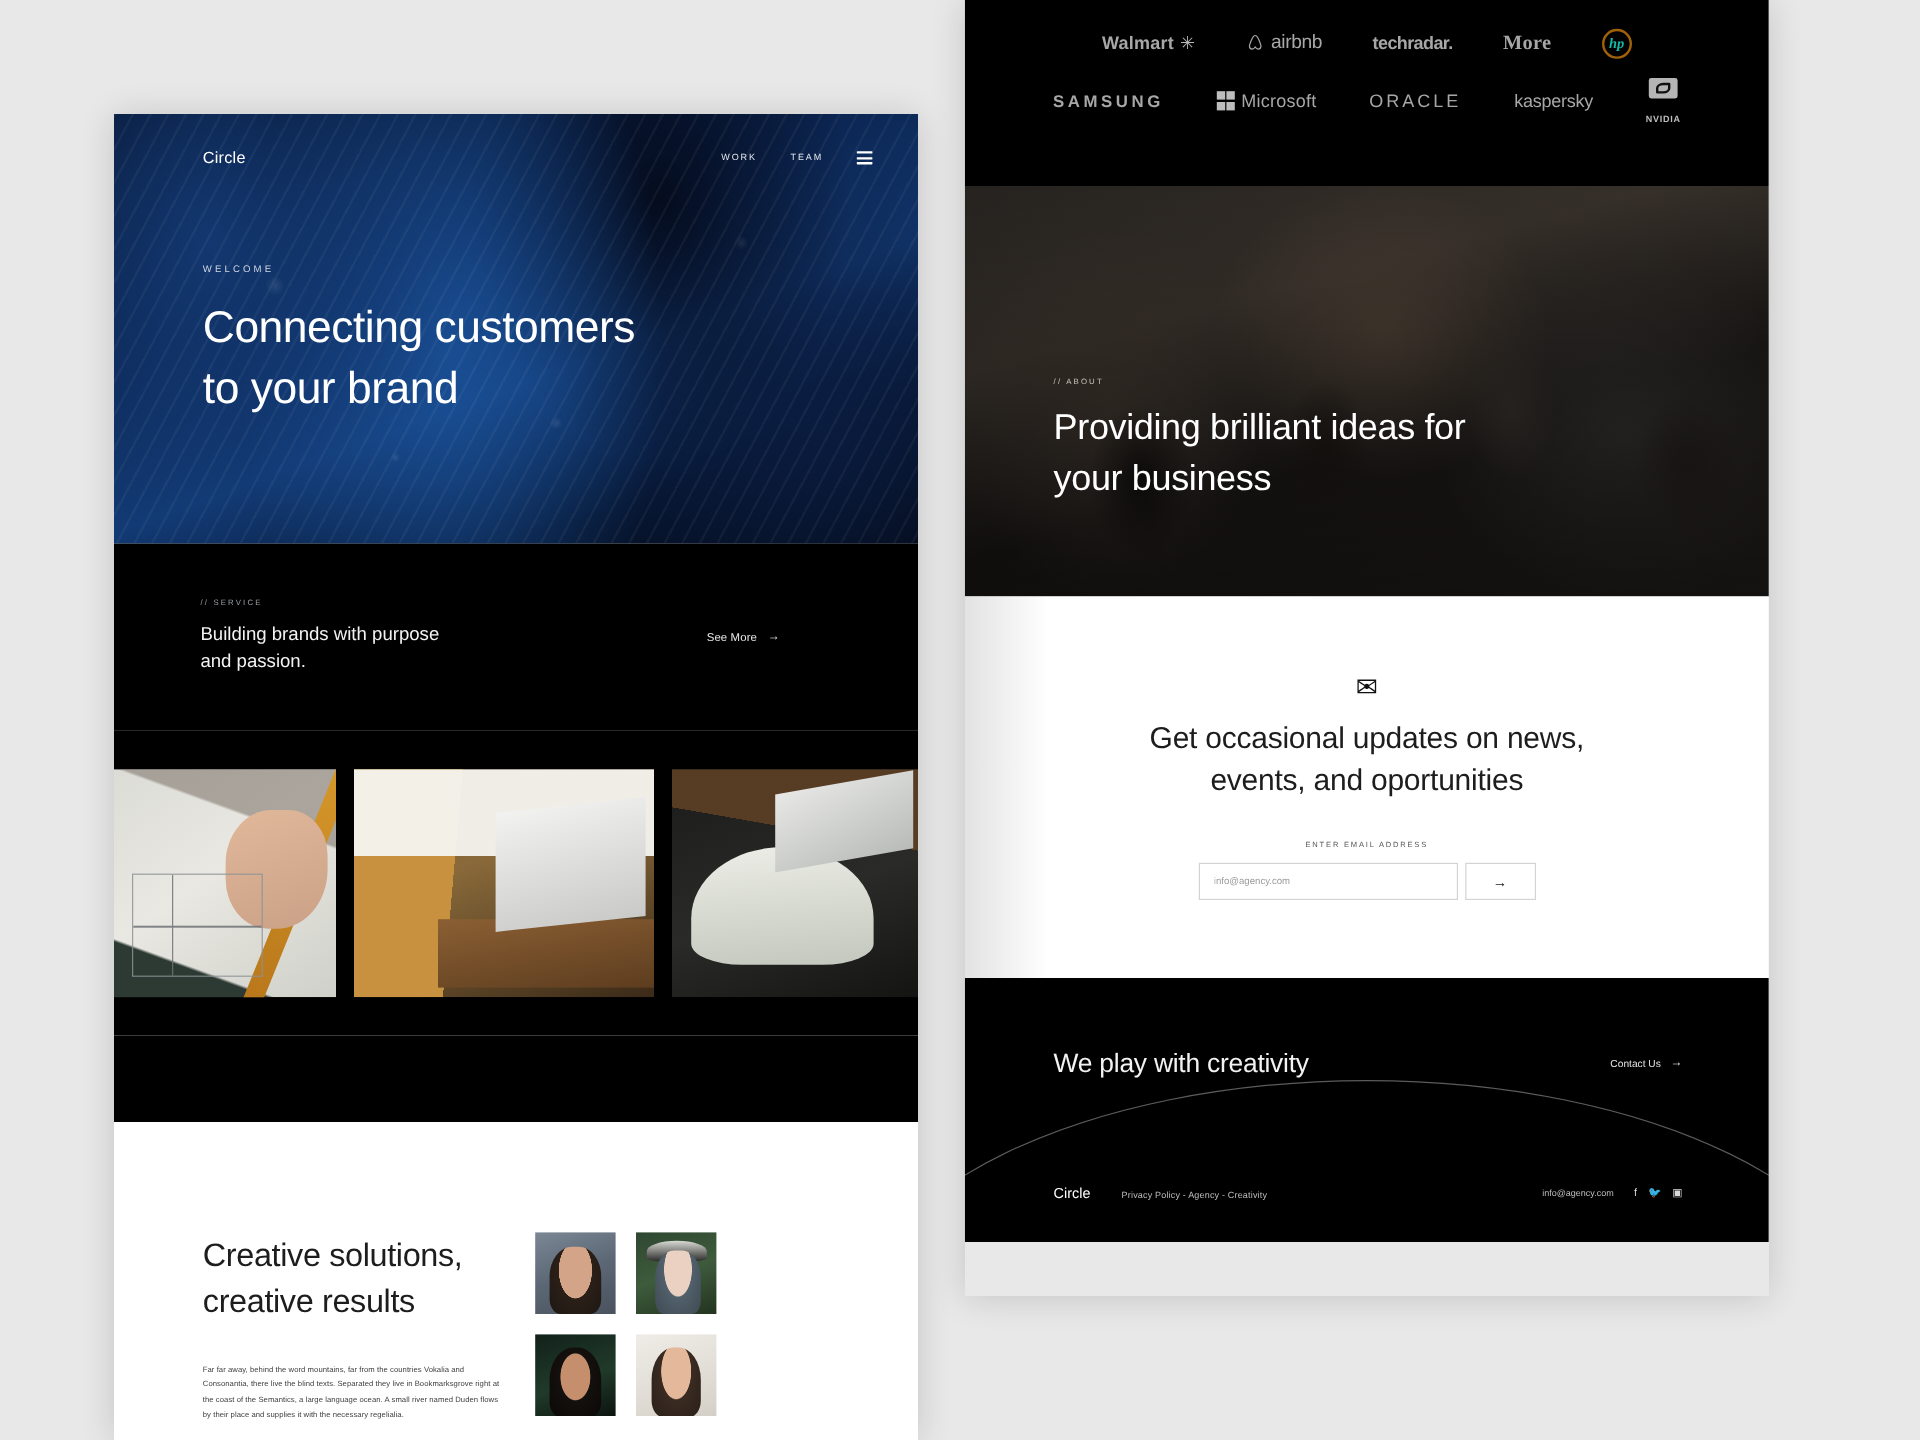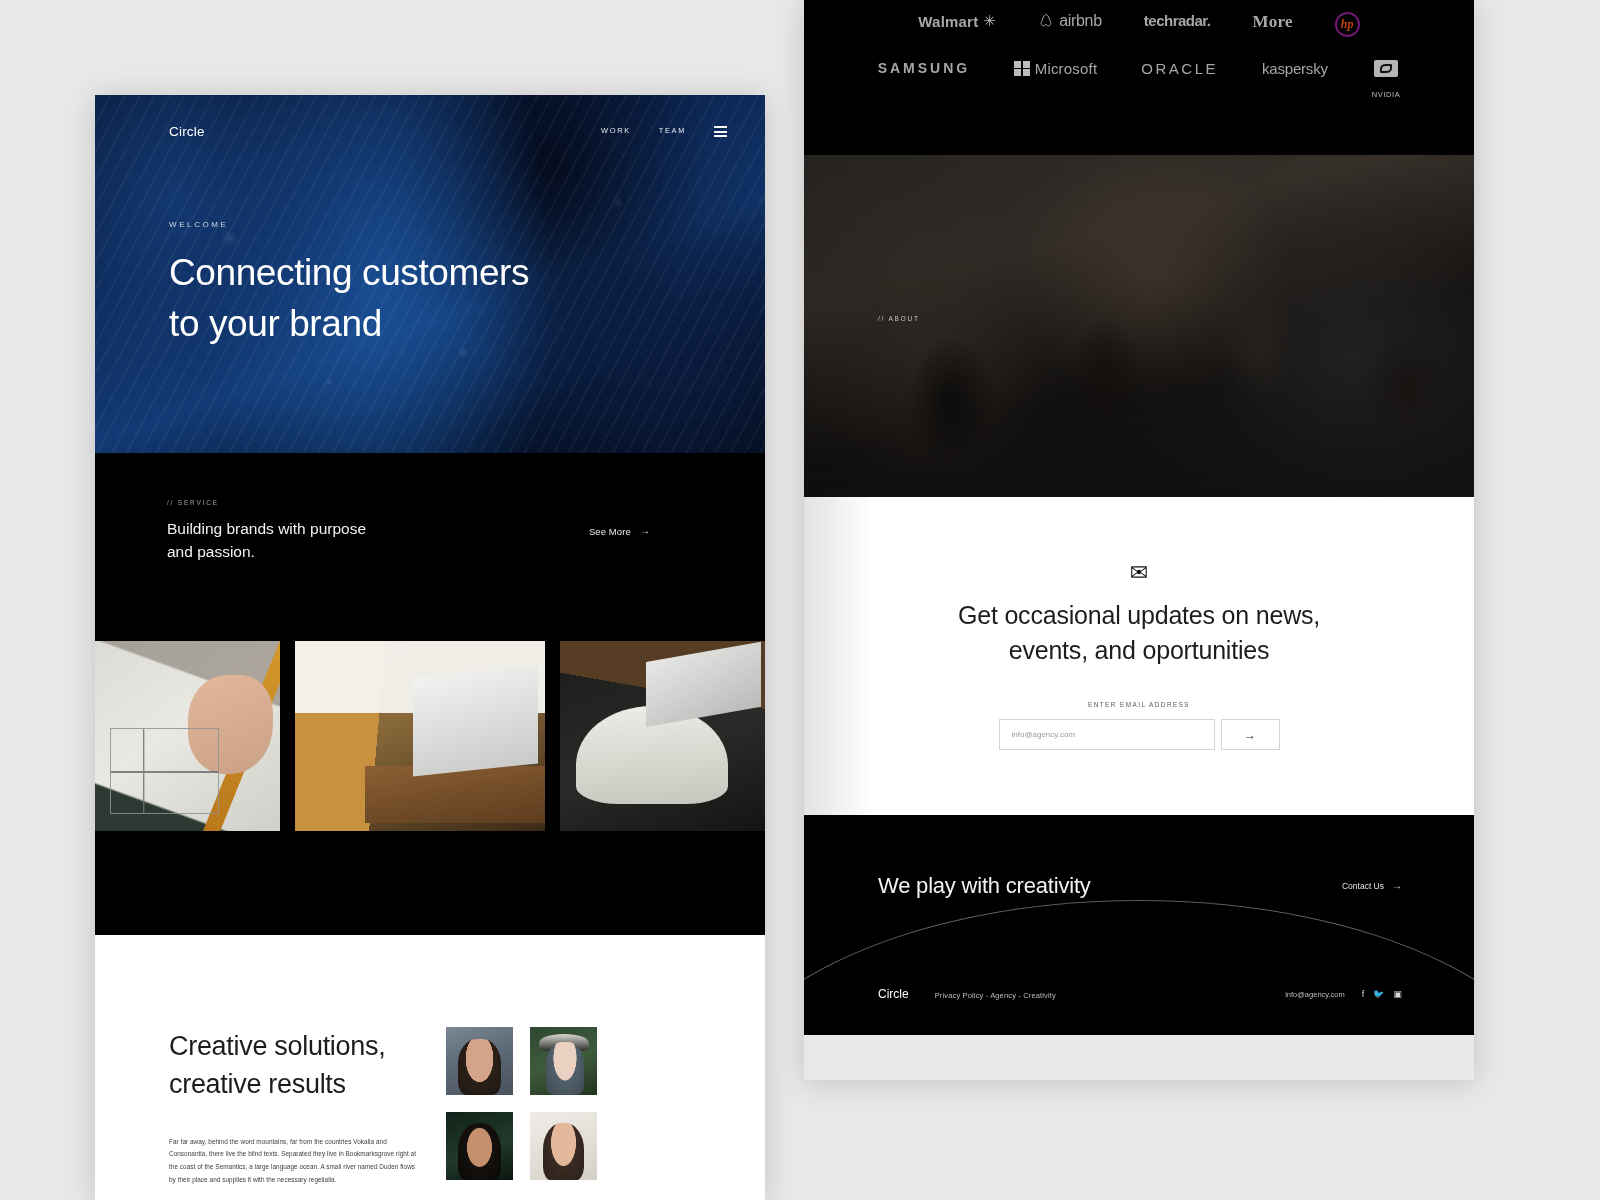--- a/index.html
+++ b/index.html
@@ -203,51 +203,51 @@
     position:absolute; left:804px; top:0;
     width:670px; height:1080px;
     overflow:hidden;
     box-shadow:0 2px 28px rgba(0,0,0,0.16);
   }
 
   .logos {
     background:#000; height:155px; padding:12px 30px 0 30px;
   }
   .logo-row {
-    display:flex; align-items:flex-start; justify-content:center;
+    display:flex; align-items:center; justify-content:center;
     gap:42px; height:48px;
   }
   .logo-row.second { gap:44px; }
   .logo {
     color:#a7a7a7; font-size:15px; letter-spacing:.2px;
     display:flex; align-items:center; gap:5px; white-space:nowrap;
   }
   .lg-walmart { font-weight:700; font-size:15px; }
   .lg-spark { color:#b9b9b9; font-size:15px; }
   .lg-airbnb { font-weight:400; font-size:16px; letter-spacing:-.3px; }
   .lg-tech { font-weight:700; font-size:15px; letter-spacing:-.5px; }
   .lg-canon { font-family:"Liberation Serif", serif; font-weight:700; font-size:17px; }
   .lg-hp {
     width:25px; height:25px; border-radius:50%;
-    border:2px solid #701a75; color:#c2410c;
+    border:2px solid #a16207; color:#14b8a6;
     font-family:"Liberation Serif", serif; font-style:italic; font-weight:700;
     font-size:12px; display:flex; align-items:center; justify-content:center;
   }
   .lg-samsung { font-weight:700; font-size:14px; letter-spacing:3px; }
   .lg-ms-grid { display:grid; grid-template-columns:7px 7px; grid-template-rows:7px 7px; gap:1.5px; }
   .lg-ms-grid i { background:#bdbdbd; display:block; }
   .lg-oracle { font-size:15px; letter-spacing:2.5px; }
   .lg-kaspersky { font-size:15px; letter-spacing:-.2px; }
   .lg-nvidia { display:flex; flex-direction:column; align-items:center; gap:1px; }
   .lg-nv-eye {
     width:24px; height:17px; background:#b5b5b5; border-radius:2px;
     display:flex; align-items:center; justify-content:center;
   }
   .lg-nv-eye span { width:12px; height:9px; border:2px solid #111; border-radius:50% 10% 50% 10%; }
-  .lg-nv-text { font-size:7.5px; letter-spacing:.6px; font-weight:400; color:#bdbdbd;margin-top:12px; }
+  .lg-nv-text { font-size:7.5px; letter-spacing:.6px; font-weight:700; color:#bdbdbd;margin-top:12px; }
 
   
   .about-hero {
     position:relative; height:342px; overflow:hidden;
     background:
       radial-gradient(ellipse 180px 220px at 18% 55%, rgba(70,60,52,.85), transparent 70%),
       radial-gradient(ellipse 200px 180px at 52% 35%, rgba(94,78,64,.75), transparent 70%),
       radial-gradient(ellipse 220px 200px at 82% 60%, rgba(60,58,56,.8), transparent 72%),
       linear-gradient(165deg,#2e2a26 0%,#423a33 30%,#1f1c1a 60%,#2a2623 100%);
   }
@@ -449,20 +449,22 @@
             </span>
           <span class="lg-nv-text">NVIDIA</span>
         </div>
       </div>
     </section>
 
     <section class="about-hero">
       <div class="people"></div>
       <div class="about-copy">
         <div class="about-tag">// ABOUT</div>
+        <h2 class="about-title">Providing brilliant ideas for
+your business</h2>
       </div>
     </section>
 
     <section class="newsletter">
       <div class="mail-icon">✉</div>
       <h2 class="nl-title">Get occasional updates on news,
 events, and oportunities</h2>
       <div class="nl-label">ENTER EMAIL ADDRESS</div>
       <form class="nl-form">
         <input class="nl-input" type="text" placeholder="info@agency.com" style="">

